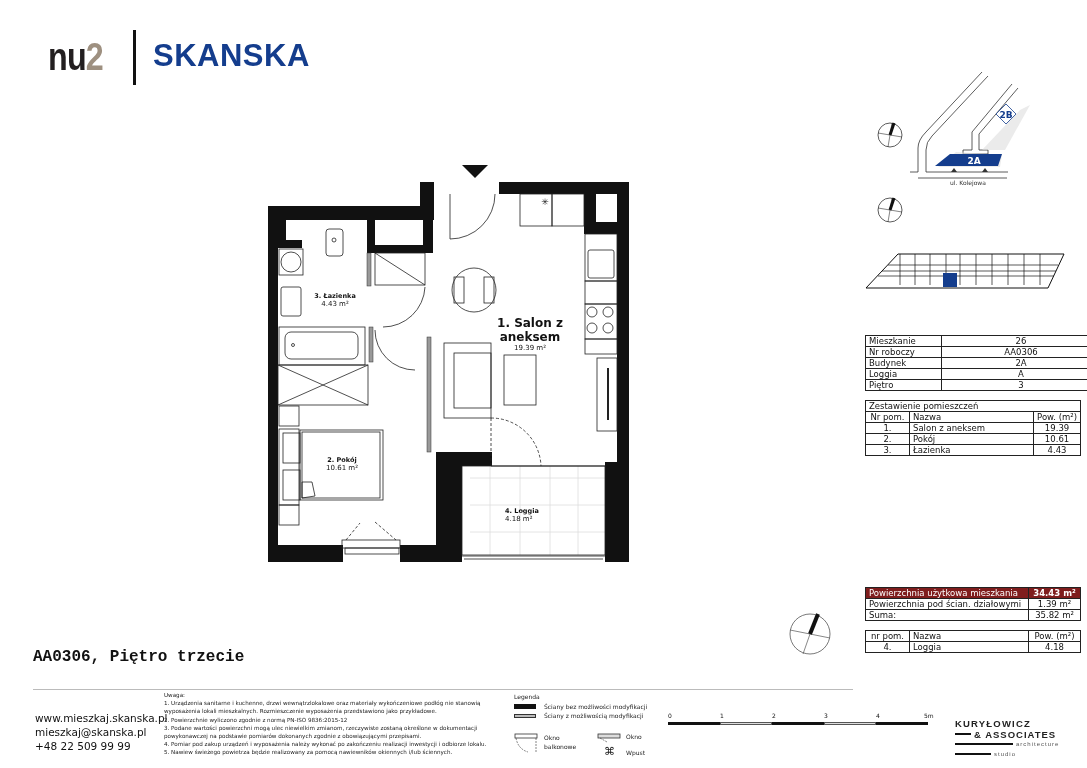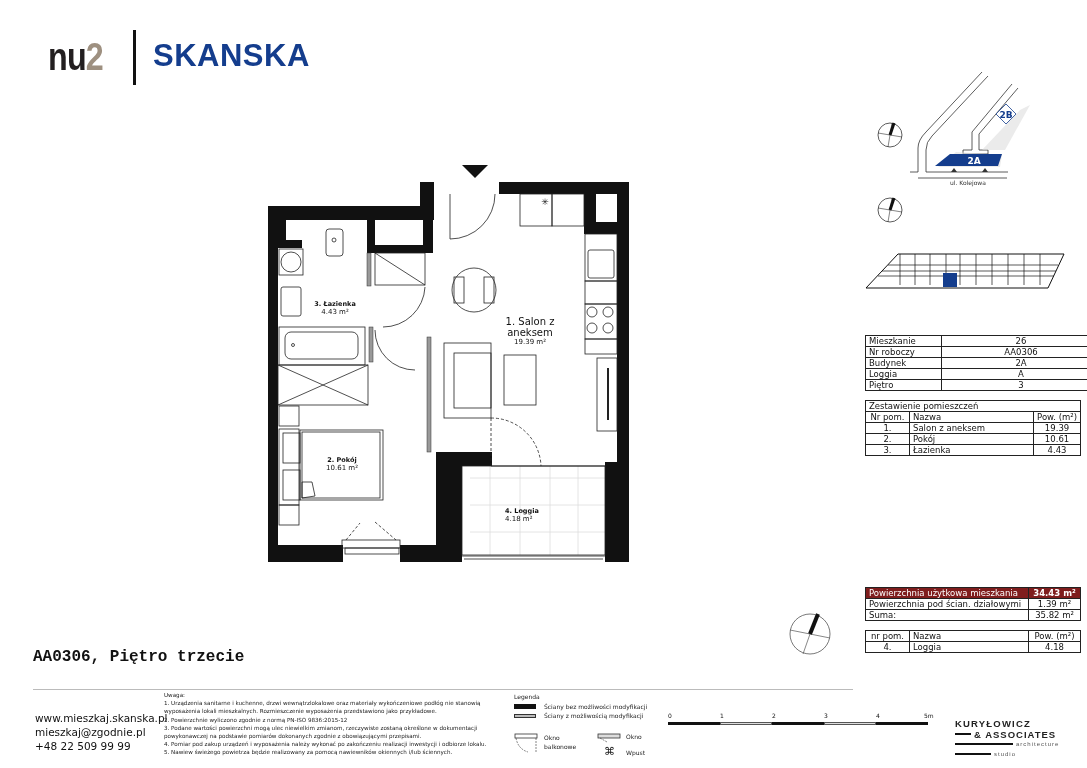--- a/index.html
+++ b/index.html
@@ -162,26 +162,26 @@
     <line x1="578" y1="466" x2="578" y2="555"></line>
   </g>
   <g fill="none" stroke="#222" stroke-width="0.8">
     <rect x="462" y="466" width="143" height="89"></rect>
     <line x1="462" y1="556" x2="605" y2="556"></line>
     <line x1="464" y1="559" x2="603" y2="559"></line>
     <line x1="491" y1="466" x2="605" y2="466"></line>
   </g>
 </svg>
 
-<div class="abs" style="left:303px;top:300px;text-align:center;width:64px;">
+<div class="abs" style="left:303px;top:292px;text-align:center;width:64px;">
   <div style="font-size:6.5px;font-weight:bold;">3. Łazienka</div>
   <div style="font-size:7px;">4.43 m²</div>
 </div>
 <div class="abs" style="left:490px;top:316px;text-align:center;width:80px;">
-  <div style="font-size:10px;font-weight:normal;">1. Salon z aneksem</div>
+  <div style="font-size:12px;font-weight:bold;">1. Salon z aneksem</div>
   <div style="font-size:7px;">19.39 m²</div>
 </div>
 <div class="abs" style="left:312px;top:456px;text-align:center;width:60px;">
   <div style="font-size:6.5px;font-weight:bold;">2. Pokój</div>
   <div style="font-size:7px;">10.61 m²</div>
 </div>
 <div class="abs" style="left:505px;top:507px;width:60px;">
   <div style="font-size:6.5px;font-weight:bold;">4. Loggia</div>
   <div style="font-size:7px;">4.18 m²</div>
 </div>
@@ -328,21 +328,21 @@
         <td>Loggia</td>
         <td class="c3">4.18</td>
       </tr>
 </tbody>
   </table>
 
 <div class="abs footer-title">AA0306, Piętro trzecie</div>
 <div class="abs footer-rule"></div>
 <div class="abs contact">
   <div>www.mieszkaj.skanska.pl</div>
-  <div>mieszkaj@zgodnie.pl</div>
+  <div>mieszkaj@skanska.pl</div>
   <div>+48 22 509 99 99</div>
 </div>
 <div class="abs notes">
   <div>Uwaga:</div>
   <div>1. Urządzenia sanitarne i kuchenne, drzwi wewnątrzlokalowe oraz materiały wykończeniowe podłóg nie stanowią wyposażenia lokali mieszkalnych. Rozmieszczenie wyposażenia przedstawiono jako przykładowe.</div>
   <div>2. Powierzchnie wyliczono zgodnie z normą PN-ISO 9836:2015-12</div>
   <div>3. Podane wartości powierzchni mogą ulec niewielkim zmianom, rzeczywiste zostaną określone w dokumentacji powykonawczej na podstawie pomiarów dokonanych zgodnie z obowiązującymi przepisami.</div>
   <div>4. Pomiar pod zakup urządzeń i wyposażenia należy wykonać po zakończeniu realizacji inwestycji i odbiorze lokalu.</div>
   <div>5. Nawiew świeżego powietrza będzie realizowany za pomocą nawiewników okiennych i/lub ściennych.</div>
 </div>

